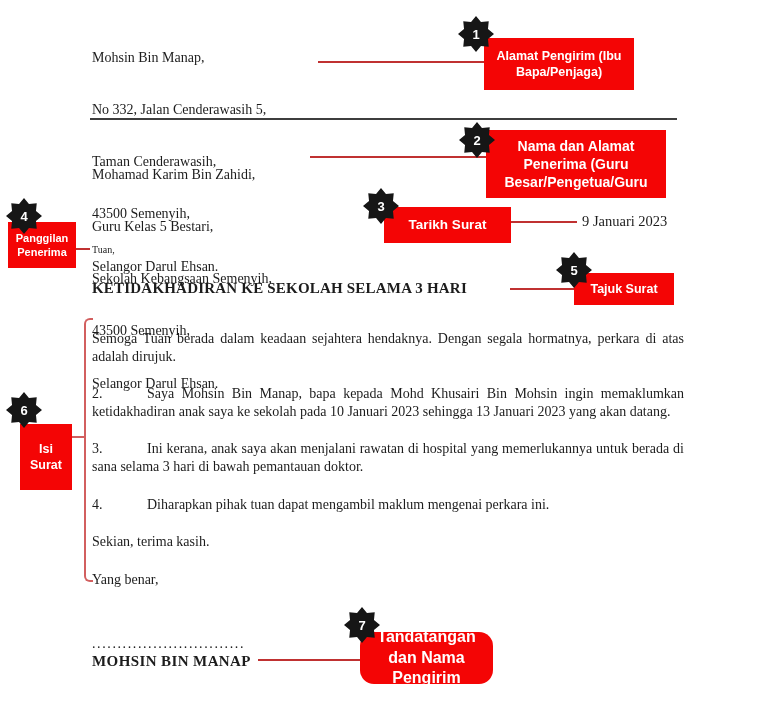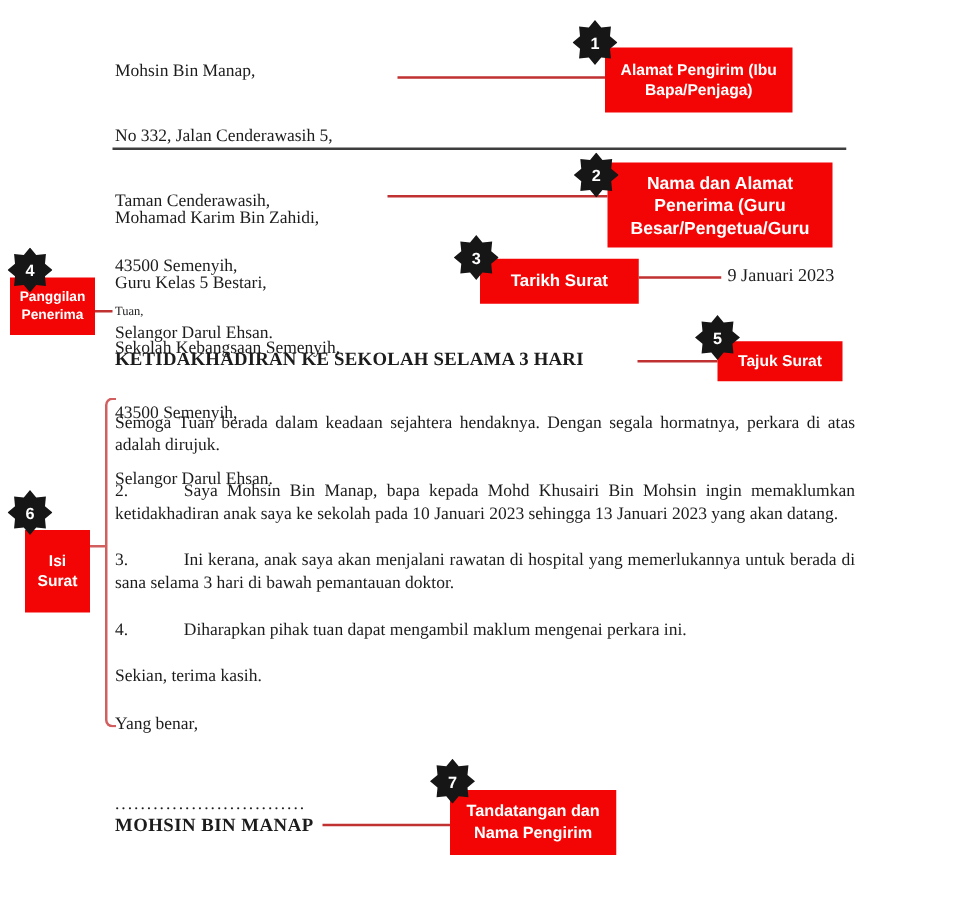--- a/index.html
+++ b/index.html
@@ -127,17 +127,17 @@
       <span>6</span>
     </div>
   <div class="cbox" style="left:20px;top:424px;width:52px;height:66px;font-size:12.5px;">
       <span>Isi Surat</span>
     </div>
 
   <div class="cline" style="left:258px;top:659px;width:102px;"></div>
   <div class="badge" style="left:344px;top:607px;">
       <span>7</span>
     </div>
-  <div class="cbox" style="left:360px;top:632px;width:133px;height:52px;font-size:13px;">
+  <div class="cbox" style="left:360px;top:632px;width:133px;height:52px;font-size:16px;border-radius:14px;">
       <span>Tandatangan dan Nama Pengirim</span>
     </div>
 
 </div>
 
 </body></html>

